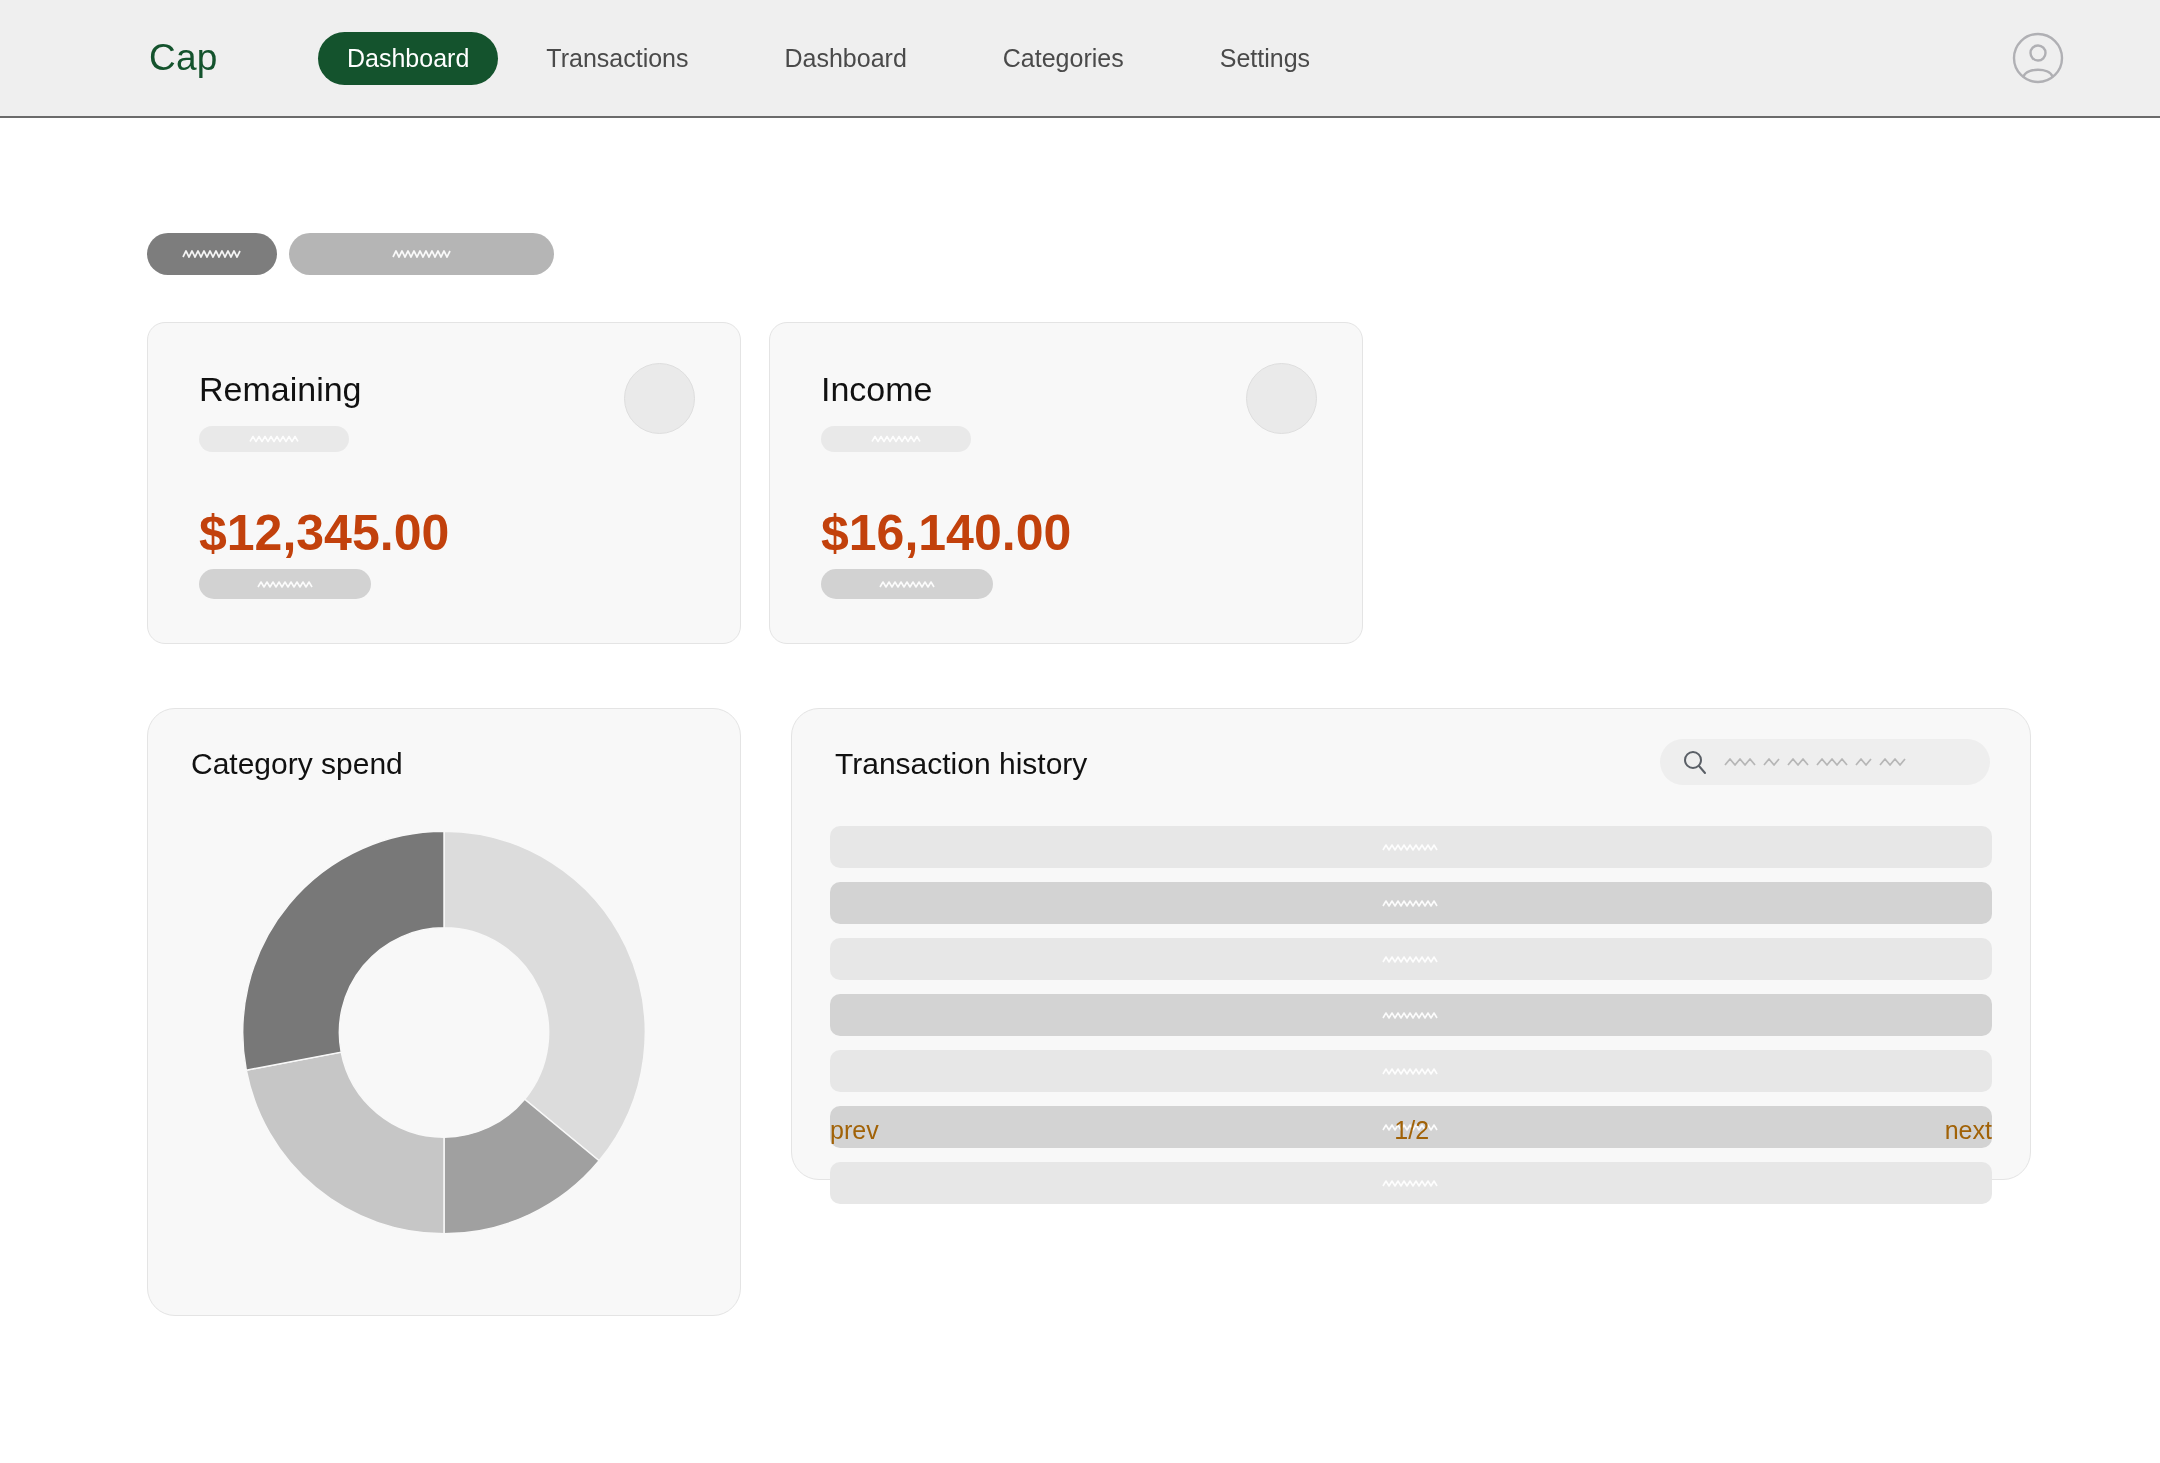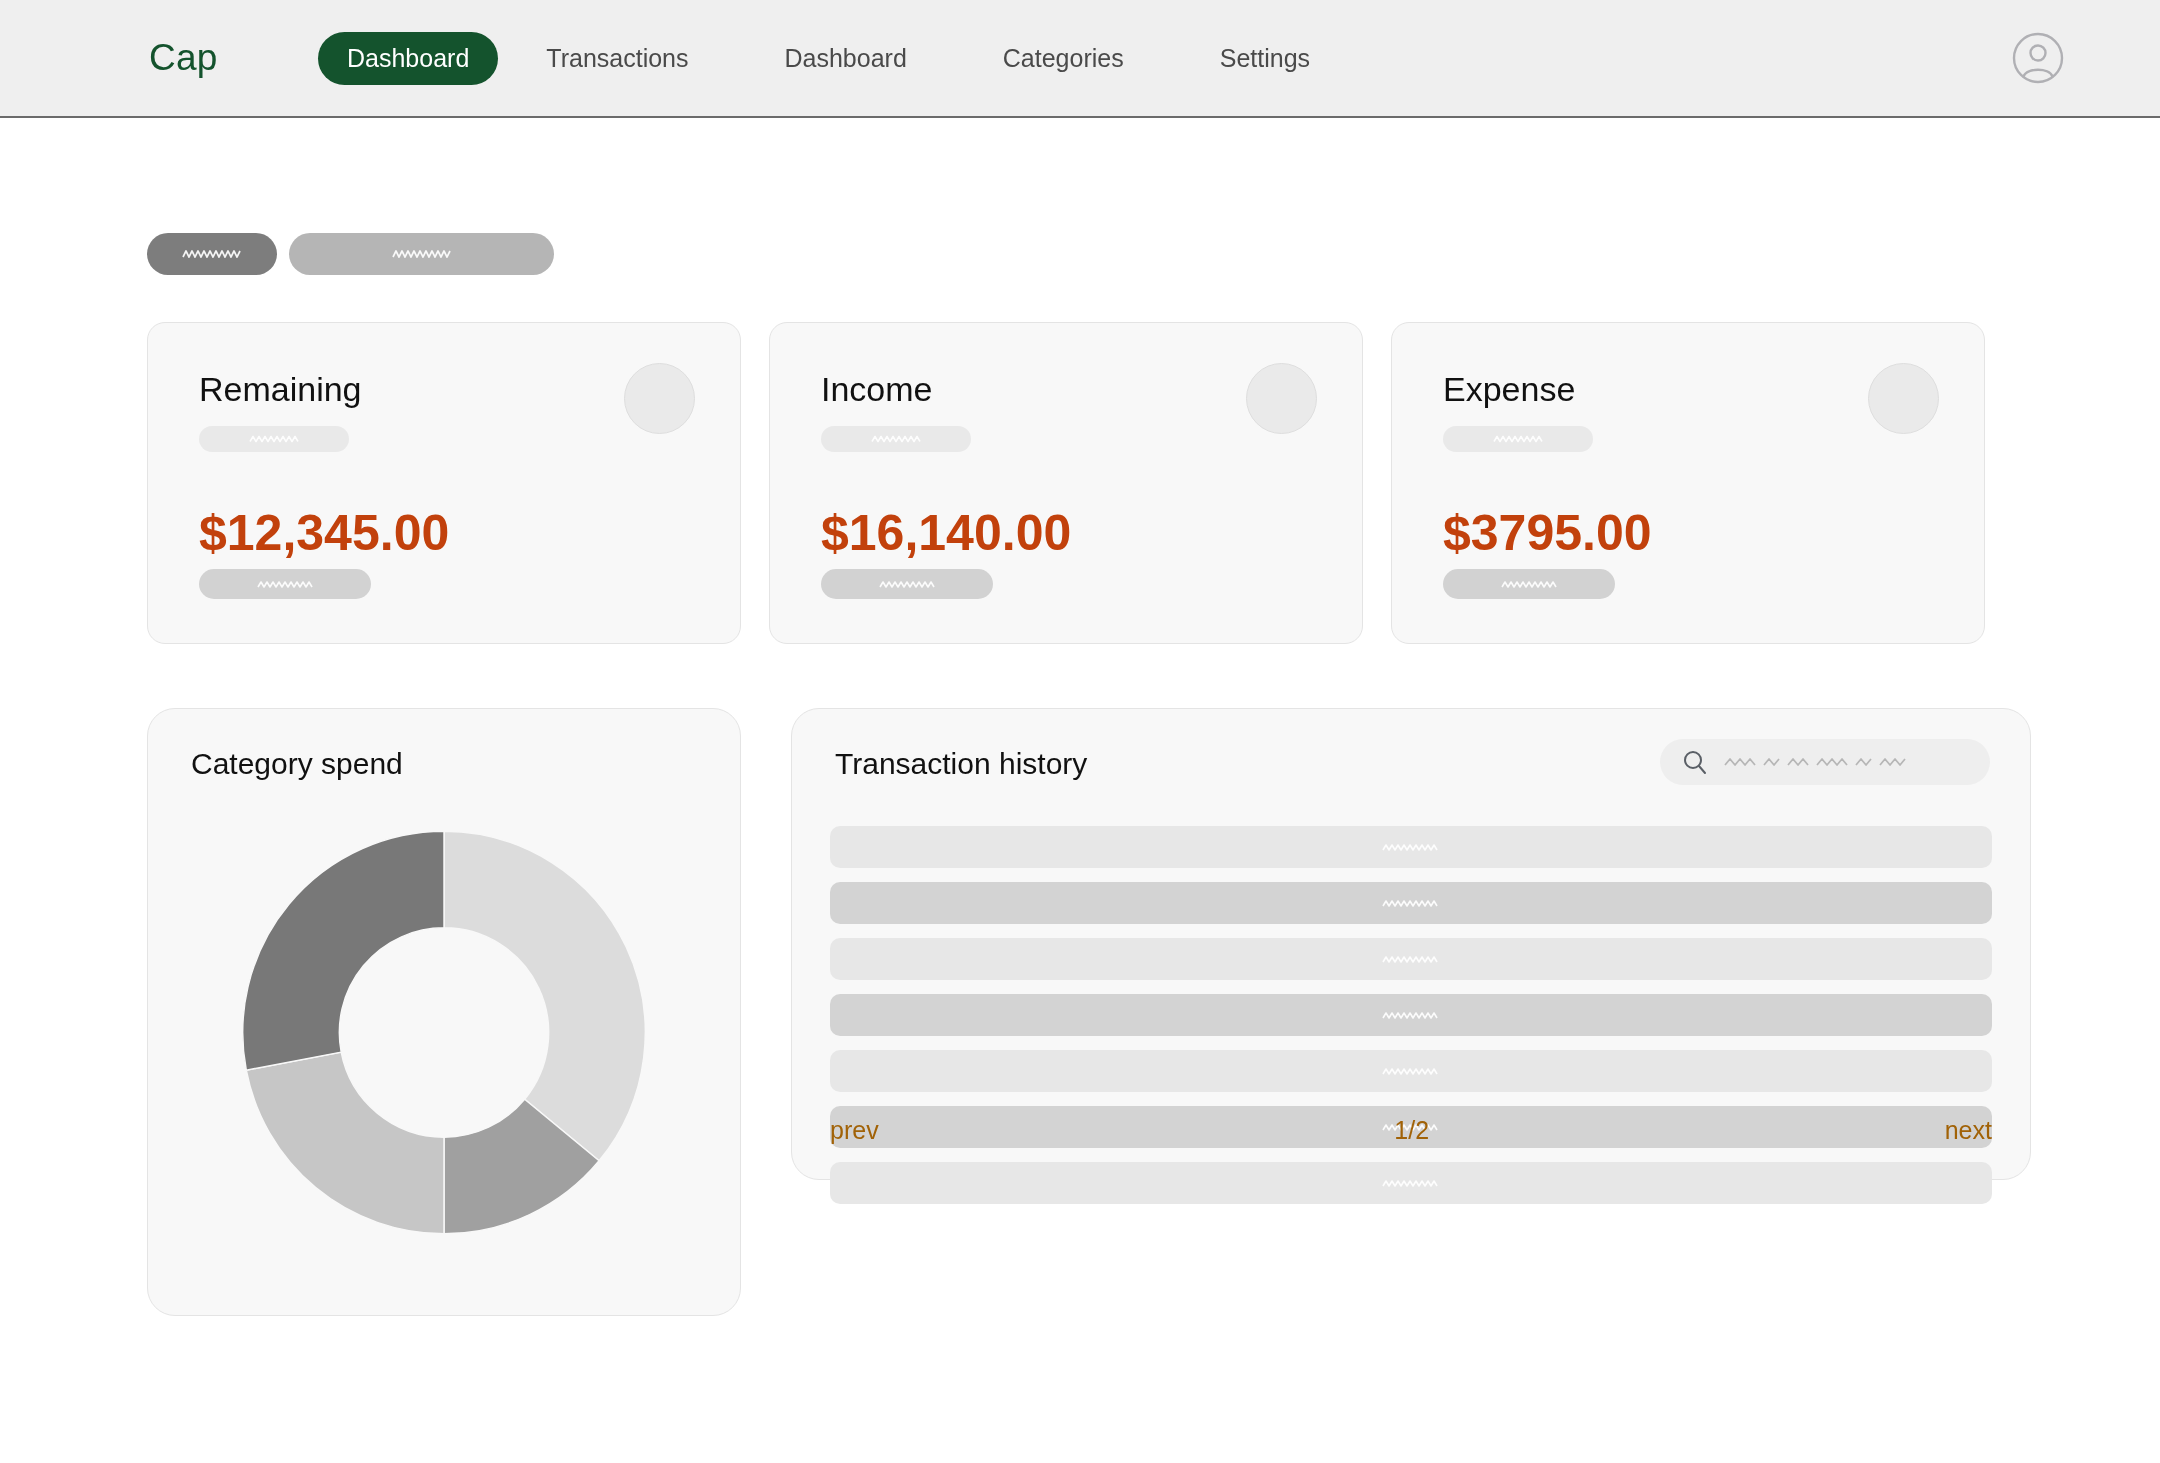--- a/index.html
+++ b/index.html
@@ -299,39 +299,20 @@
       <div class="kpi-tag">
         <span class="squig">
           <svg width="58" height="11" viewBox="0 0 58 11">
             <path d="M2 8 L5 3 L8 8 L11 3 L14 8 L17 3 L20 8 L23 3 L26 8 L29 3 L32 8 L35 3 L38 8 L41 3 L44 8 L47 3 L50 8 L53 3 L56 8" stroke="#ffffff" stroke-width="1.6" fill="none" stroke-linejoin="round"></path>
           </svg>
         </span>
       </div>
       <div class="kpi-circle"></div>
     </div>
 
-    <div class="kpi-card">
-      <div class="kpi-title">Expense</div>
-      <div class="kpi-sub">
-        <span class="squig">
-          <svg width="52" height="10" viewBox="0 0 52 10">
-            <path d="M2 7.5 L5 2.5 L8 7.5 L11 2.5 L14 7.5 L17 2.5 L20 7.5 L23 2.5 L26 7.5 L29 2.5 L32 7.5 L35 2.5 L38 7.5 L41 2.5 L44 7.5 L47 2.5 L50 7.5" stroke="#ffffff" stroke-width="1.5" fill="none" stroke-linejoin="round"></path>
-          </svg>
-        </span>
-      </div>
-      <div class="kpi-amount">$3795.00</div>
-      <div class="kpi-tag">
-        <span class="squig">
-          <svg width="58" height="11" viewBox="0 0 58 11">
-            <path d="M2 8 L5 3 L8 8 L11 3 L14 8 L17 3 L20 8 L23 3 L26 8 L29 3 L32 8 L35 3 L38 8 L41 3 L44 8 L47 3 L50 8 L53 3 L56 8" stroke="#ffffff" stroke-width="1.6" fill="none" stroke-linejoin="round"></path>
-          </svg>
-        </span>
-      </div>
-      <div class="kpi-circle"></div>
-    </div>
 
   </div>
 
   <div class="lower">
 
     <div class="panel chart">
       <div class="panel-title">Category spend</div>
       <div class="donut">
         <svg viewBox="0 0 200 200" width="415" height="415" id="donut-svg">
             <path d="M 100 3 A 97 97 0 0 1 174.73978454925157 161.8301270056229 L 138.8646879656108 132.15166604292392 A 50.440000000000005 50.440000000000005 0 0 0 100 49.559999999999995 Z" fill="#dcdcdc" stroke="#f8f8f8" stroke-width="0.7"></path>

